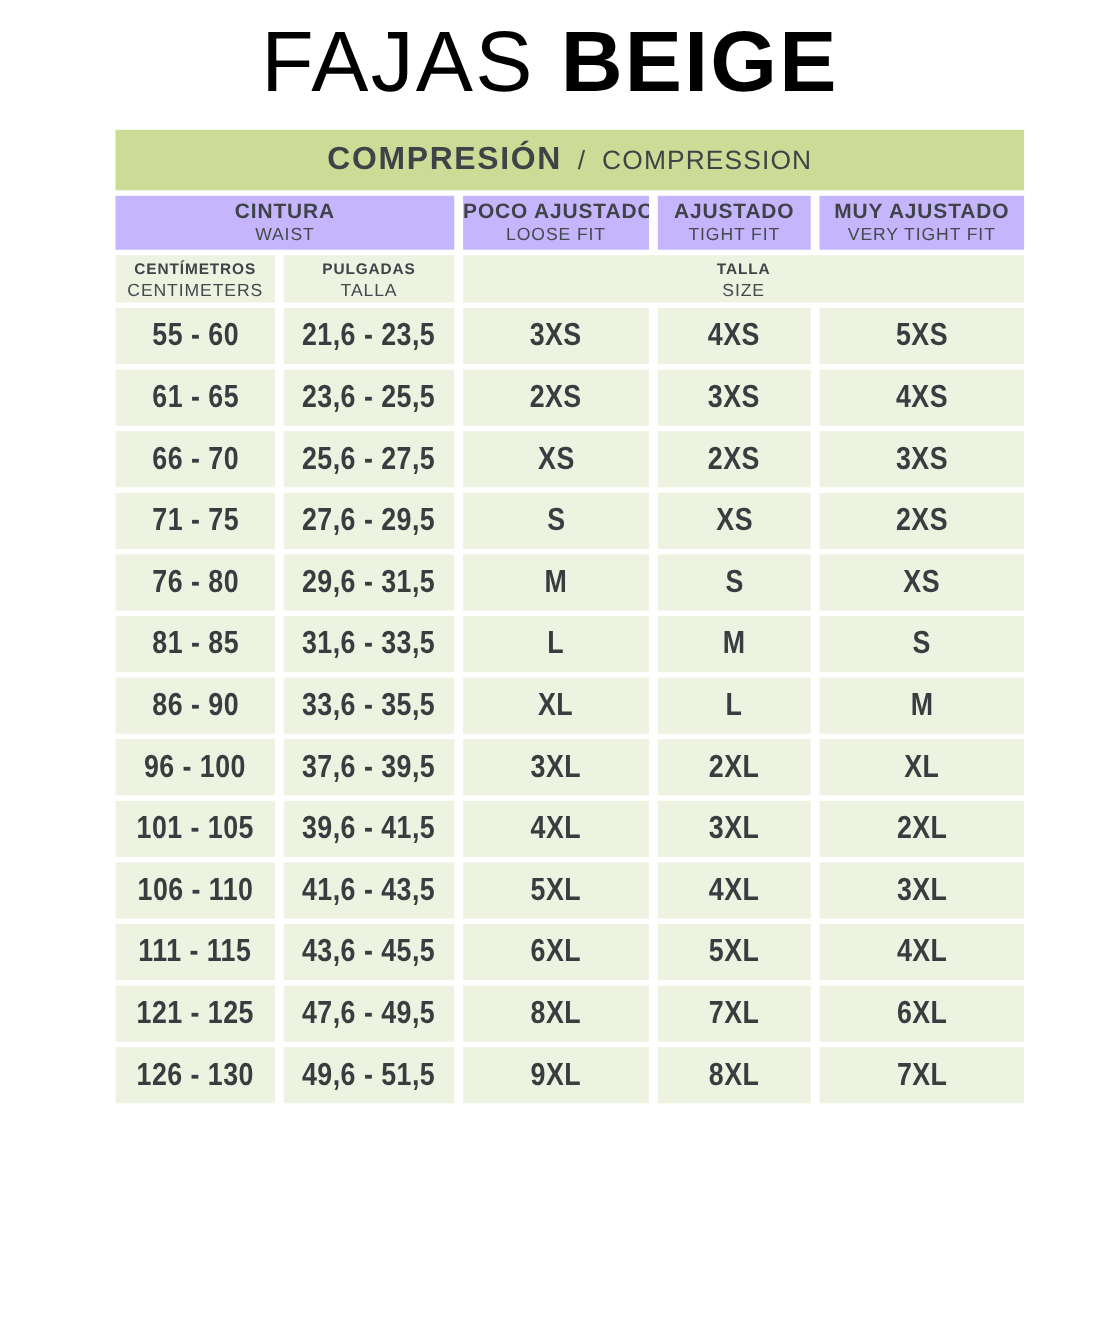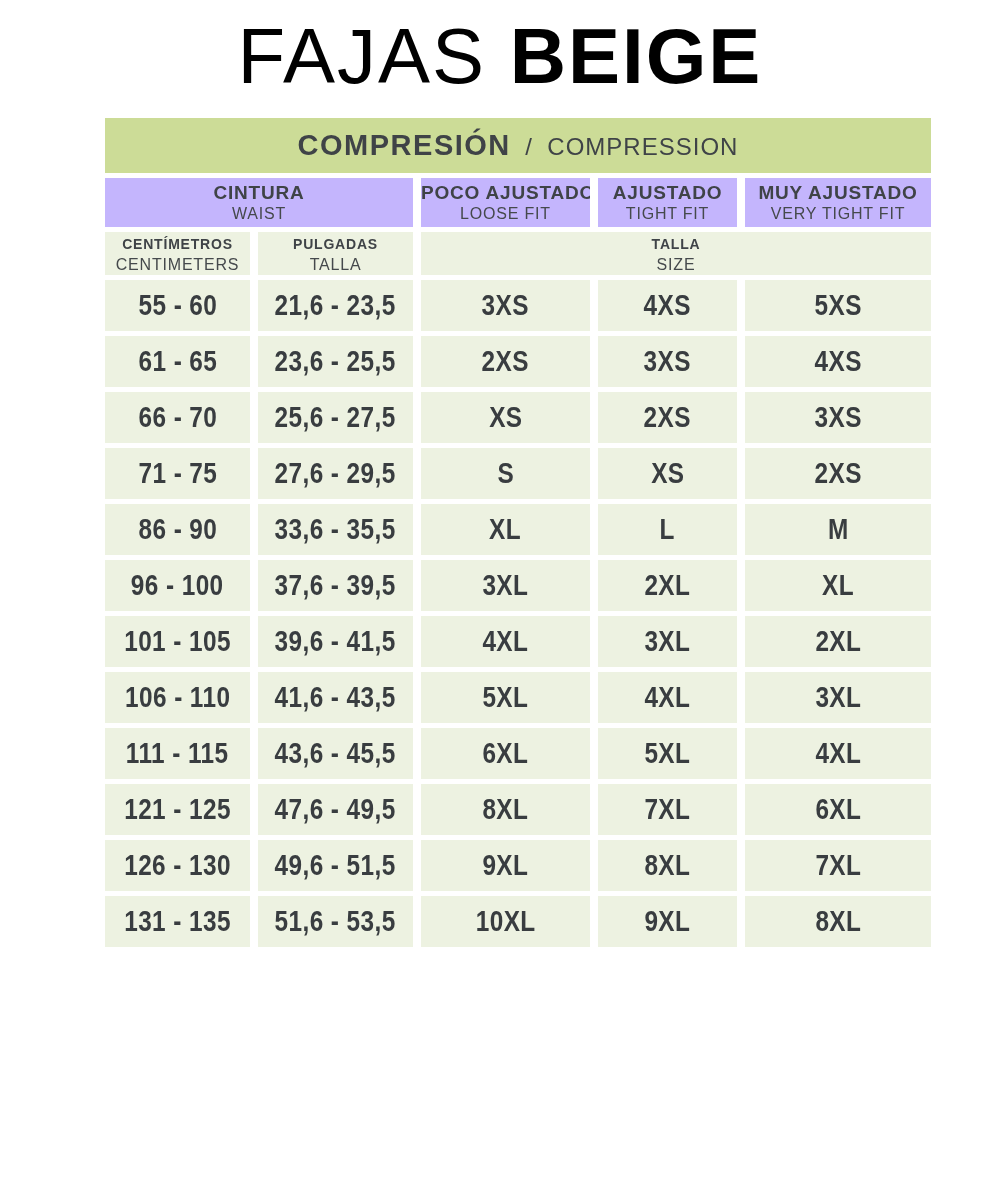--- a/index.html
+++ b/index.html
@@ -165,20 +165,34 @@
         <td><span class="val">3XS</span></td>
       </tr>
         <tr>
         <td><span class="val">71 - 75</span></td>
         <td><span class="val">27,6 - 29,5</span></td>
         <td><span class="val">S</span></td>
         <td><span class="val">XS</span></td>
         <td><span class="val">2XS</span></td>
       </tr>
         <tr>
+        <td><span class="val">76 - 80</span></td>
+        <td><span class="val">29,6 - 31,5</span></td>
+        <td><span class="val">M</span></td>
+        <td><span class="val">S</span></td>
+        <td><span class="val">XS</span></td>
+      </tr>
+        <tr>
+        <td><span class="val">81 - 85</span></td>
+        <td><span class="val">31,6 - 33,5</span></td>
+        <td><span class="val">L</span></td>
+        <td><span class="val">M</span></td>
+        <td><span class="val">S</span></td>
+      </tr>
+        <tr>
         <td><span class="val">86 - 90</span></td>
         <td><span class="val">33,6 - 35,5</span></td>
         <td><span class="val">XL</span></td>
         <td><span class="val">L</span></td>
         <td><span class="val">M</span></td>
       </tr>
         <tr>
         <td><span class="val">96 - 100</span></td>
         <td><span class="val">37,6 - 39,5</span></td>
         <td><span class="val">3XL</span></td>
@@ -213,23 +227,16 @@
         <td><span class="val">7XL</span></td>
         <td><span class="val">6XL</span></td>
       </tr>
         <tr>
         <td><span class="val">126 - 130</span></td>
         <td><span class="val">49,6 - 51,5</span></td>
         <td><span class="val">9XL</span></td>
         <td><span class="val">8XL</span></td>
         <td><span class="val">7XL</span></td>
       </tr>
-        <tr>
-        <td><span class="val">131 - 135</span></td>
-        <td><span class="val">51,6 - 53,5</span></td>
-        <td><span class="val">10XL</span></td>
-        <td><span class="val">9XL</span></td>
-        <td><span class="val">8XL</span></td>
-      </tr>
       </tbody>
   </table>
 
 </div>
 
 </body></html>

